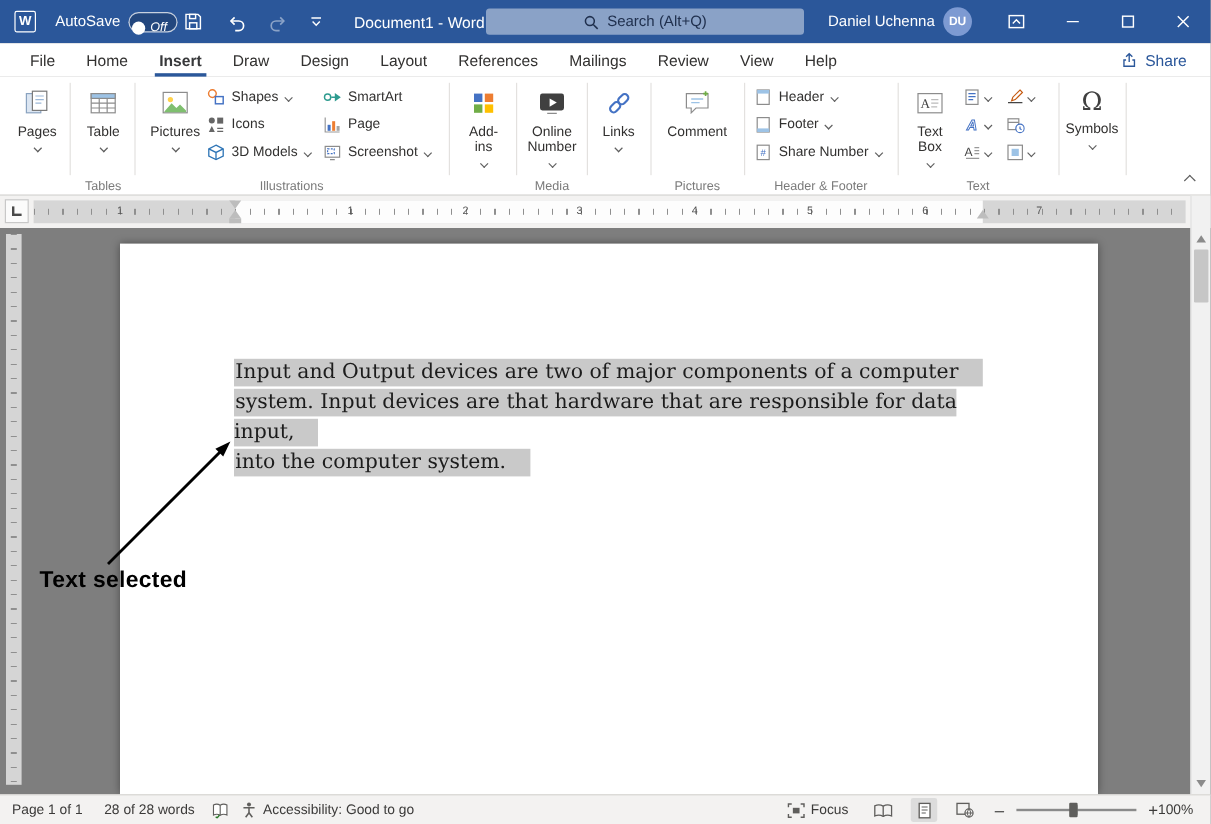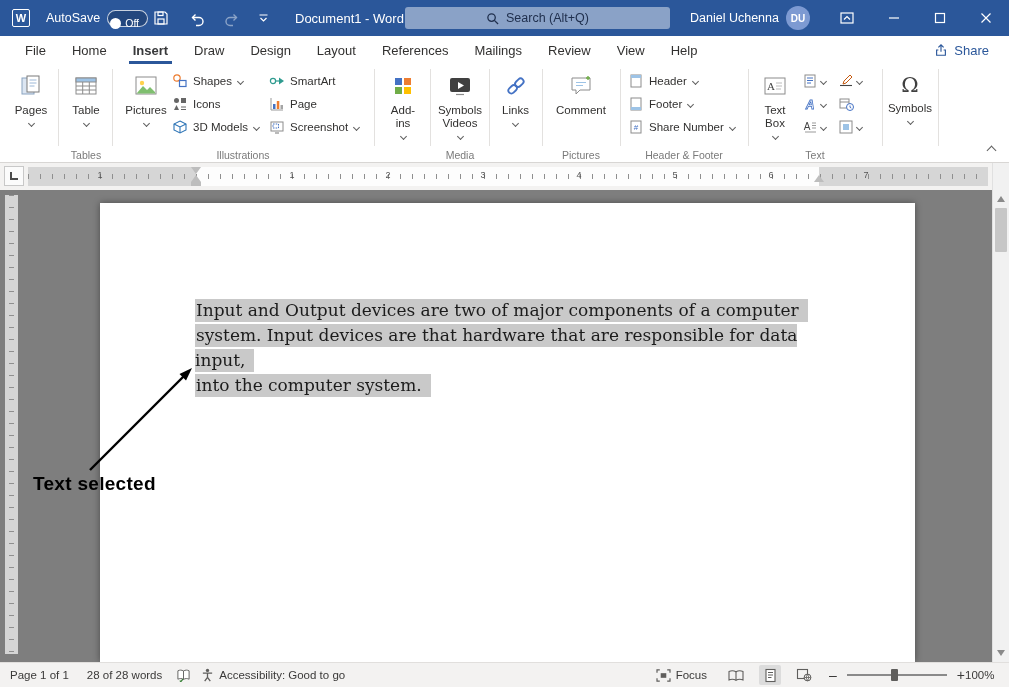--- a/index.html
+++ b/index.html
@@ -5,21 +5,21 @@
   * { margin:0; padding:0; box-sizing:border-box; }
   html,body { width:1009px; height:687px; }
   body { font-family:"Liberation Sans", sans-serif; overflow:hidden; }
   .app { position:relative; width:1009px; height:687px; background:#7e7e7e; overflow:hidden; }
 
   
   .titlebar { position:absolute; top:0; left:0; right:0; height:36px; background:#2b579a; color:#fff; }
   .tb-item { position:absolute; top:0; height:36px; display:flex; align-items:center; }
   .wlogo { width:18px; height:18px; border:1.6px solid #fff; border-radius:2px; font-size:11px; font-weight:bold; display:flex; align-items:center; justify-content:center; color:#fff; }
   .autosave-label { font-size:12.5px; }
-  .pill { display:flex; align-items:center; gap:4px; height:17px; padding:11px 8px 1px 2px; border:1px solid rgba(255,255,255,.75); border-radius:9px; background:rgba(0,0,0,.18); cursor:default; }
+  .pill { display:flex; align-items:center; gap:4px; height:17px; padding:11px 8px 1px 2px; border:1px solid rgba(255,255,255,.75); border-radius:9px; background:rgba(0,0,0,.18); cursor:default;font-style:italic; }
   .pill .knob { width:11px; height:11px; border-radius:50%; background:#fff; }
   .pill .state { font-size:10.5px; color:#fff; }
   .tb-btn { width:30px; height:36px; display:flex; align-items:center; justify-content:center; }
   .doc-title { font-size:13px; white-space:nowrap; }
   .searchbox { position:absolute; left:405px; top:7px; width:265px; height:22px; background:rgba(255,255,255,.45); border-radius:3px; display:flex; align-items:center; justify-content:center; gap:7px; color:#20304e; font-size:12.5px; cursor:text; }
   .username { font-size:12.5px; white-space:nowrap; }
   .avatar { width:24px; height:24px; border-radius:50%; background:#7d9ad2; color:#fff; font-size:10px; font-weight:bold; display:flex; align-items:center; justify-content:center; }
   .wincontrols { position:absolute; right:0; top:0; height:36px; display:flex; }
   .winbtn { width:46px; height:36px; display:flex; align-items:center; justify-content:center; }
 
@@ -60,21 +60,21 @@
   .ind-box { position:absolute; left:163px; bottom:0; width:10px; height:4px; background:#bdbdbd; cursor:pointer; }
   .ind-right { position:absolute; left:786px; bottom:4px; width:0; height:0; border-left:5px solid transparent; border-right:5px solid transparent; border-bottom:7px solid #bdbdbd; cursor:pointer; }
   .ruler-scroll-cap { position:absolute; right:0; top:0; width:17px; height:27px; background:#f1f1f1; border-left:1px solid #e0e0e0; }
 
   
   .workspace { position:absolute; top:190px; left:0; right:0; bottom:25px; background:#7e7e7e; }
   .vruler { position:absolute; left:5px; top:5px; width:13px; bottom:8px; background:#d5d5d5; }
   .vruler .ticks { position:absolute; top:0; bottom:0; left:4px; width:5px; background:repeating-linear-gradient(to bottom, #8f8f8f 0 1px, transparent 1px 12px); }
   .page { position:absolute; left:100px; top:13px; width:815px; height:459px; background:#ffffff; box-shadow:0 0 7px rgba(0,0,0,.4); }
   .seltext { position:absolute; left:95px; top:95px; width:660px; font-family:"DejaVu Serif", serif; font-size:17px; line-height:25px; color:#1c1c1c; cursor:text; }
-  .seltext .hl { background:#c9c9c9; padding:1px 9px 2px 1px; }
+  .seltext .hl { background:#c9c9c9; padding:1px 20px 2px 1px; }
   .arrow-svg { position:absolute; left:0; top:0; pointer-events:none; }
   .annotation { position:absolute; left:33px; top:283px; font-size:19px; font-weight:bold; letter-spacing:.3px; color:#000; }
   .vscroll { position:absolute; right:0; top:0; bottom:0; width:17px; background:#f1f1f1; border-left:1px solid #e0e0e0; }
   .scroll-arrow-up { position:absolute; left:4px; top:6px; width:0; height:0; border-left:4.5px solid transparent; border-right:4.5px solid transparent; border-bottom:6px solid #8a8a8a; cursor:pointer; }
   .scroll-arrow-down { position:absolute; left:4px; bottom:6px; width:0; height:0; border-left:4.5px solid transparent; border-right:4.5px solid transparent; border-top:6px solid #8a8a8a; cursor:pointer; }
   .scroll-thumb { position:absolute; left:2px; top:18px; width:12px; height:44px; background:#c6c6c6; border-radius:1px; cursor:grab; }
 
   
   .status { position:absolute; bottom:0; left:0; right:0; height:25px; background:#f3f2f1; border-top:1px solid #e1dfdd; display:flex; align-items:center; padding:12px 10px; font-size:11.5px; color:#3b3a39; }
   .st-item { display:flex; align-items:center; gap:5px; white-space:nowrap; cursor:default; }
@@ -301,21 +301,21 @@
     </div>
     <div class="gsep" style="left:430px"></div>
 
     <div class="group" style="left:432px; width:56px">
       <div class="bigbtn" style="left:4px; width:48px">
         <svg width="26" height="26" viewBox="0 0 26 26">
           <rect x="3" y="5" width="20" height="14" rx="2" fill="#404040"></rect>
           <path d="M11 9 L17 12.5 L11 16 Z" fill="#fff"></path>
           <path d="M9 21.5 h8" stroke="#8c8c8c" stroke-width="1.2"></path>
         </svg>
-        <span class="lbl w46">Symbols Videos</span>
+        <span class="lbl w46">Online Number</span>
         <span class="cv"></span>
       </div>
       <div class="grouplabel">Media</div>
     </div>
     <div class="gsep" style="left:489px"></div>
 
     <div class="group" style="left:491px; width:49px">
       <div class="bigbtn" style="left:2px; width:45px">
         <svg width="26" height="26" viewBox="0 0 26 26">
           <g transform="rotate(-45 13 13)" fill="none" stroke="#4472c4" stroke-width="1.8">

